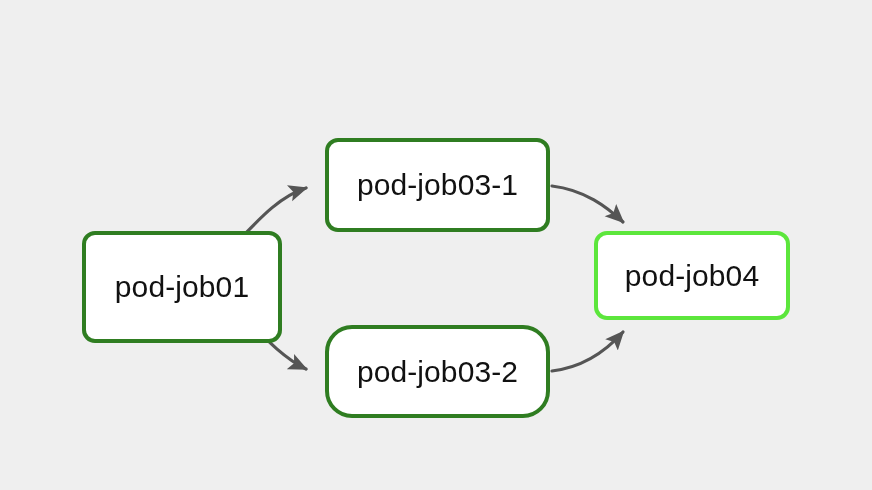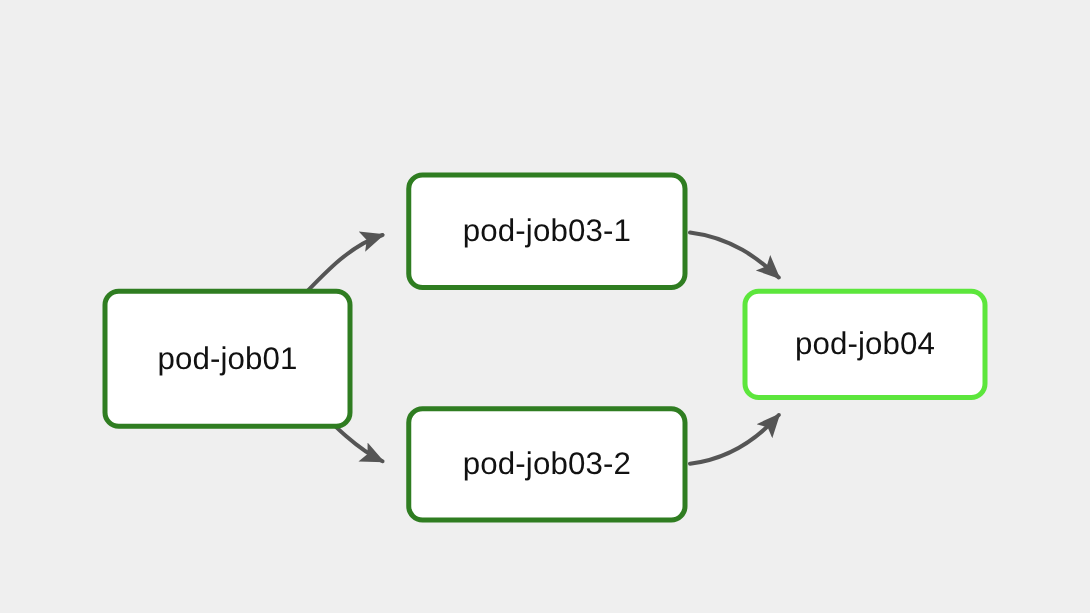--- a/index.html
+++ b/index.html
@@ -34,21 +34,21 @@
     background: #ffffff;
     border-style: solid;
     border-width: 4px;
     border-radius: 13px;
     display: flex;
     align-items: center;
     justify-content: center;
     z-index: 2;
   }
   .node-label {
-    font-size: 25px;
+    font-size: 30px;
     line-height: 1;
     color: #111111;
     letter-spacing: 0.1px;
     white-space: nowrap;
     font-family: "Liberation Sans", sans-serif;
   }
   .node-default {
     border-color: #2f7d21;
   }
   .node-highlighted {
@@ -77,21 +77,21 @@
   </svg>
 
   <div class="node node-default" style="left:82px; top:231px; width:200px; height:112px;">
     <span class="node-label">pod-job01</span>
   </div>
 
   <div class="node node-default" style="left:325px; top:138px; width:225px; height:94px;">
     <span class="node-label">pod-job03-1</span>
   </div>
 
-  <div class="node node-default" style="left:325px; top:325px; width:225px; height:93px;">
+  <div class="node node-default" style="left:325px; top:325px; width:225px; height:93px;border-radius:27px;">
     <span class="node-label">pod-job03-2</span>
   </div>
 
   <div class="node node-highlighted" style="left:594px; top:231px; width:196px; height:89px;">
     <span class="node-label">pod-job04</span>
   </div>
 
 </div>
 
 </body></html>

